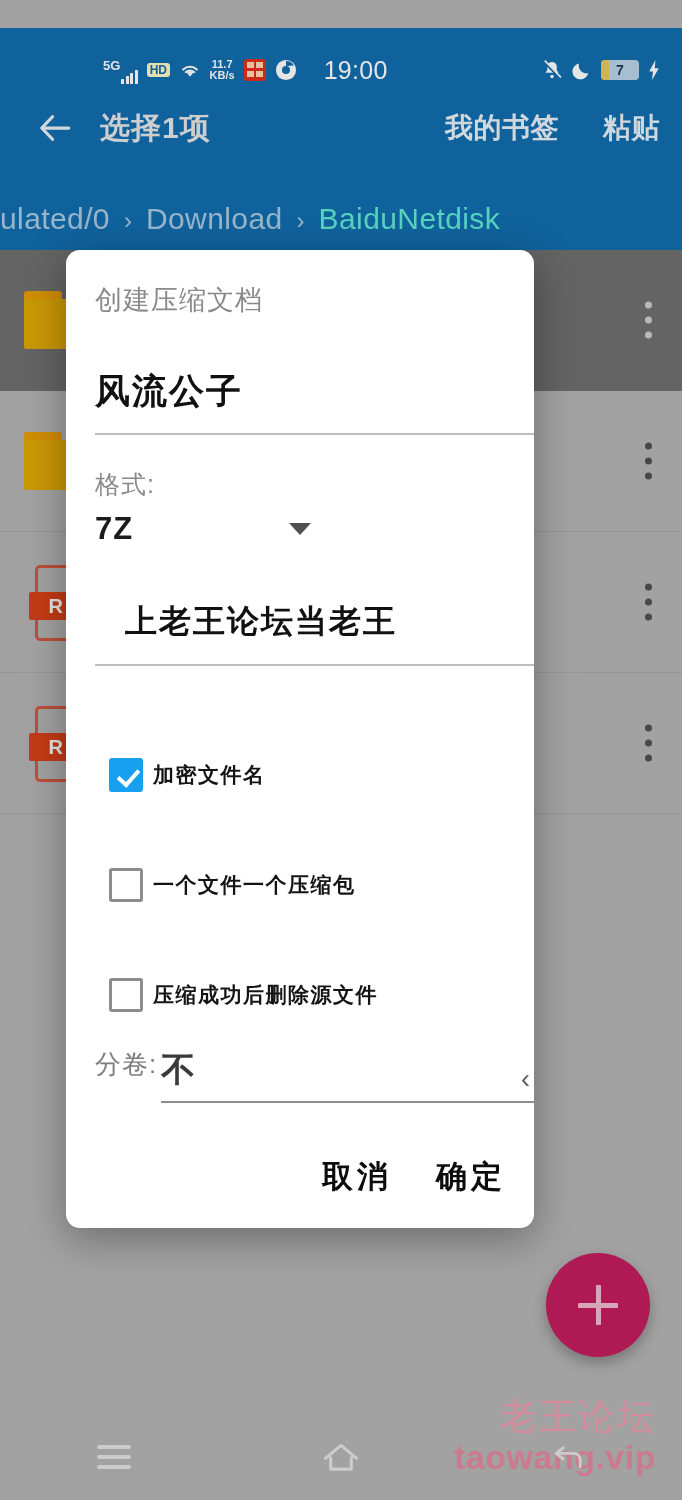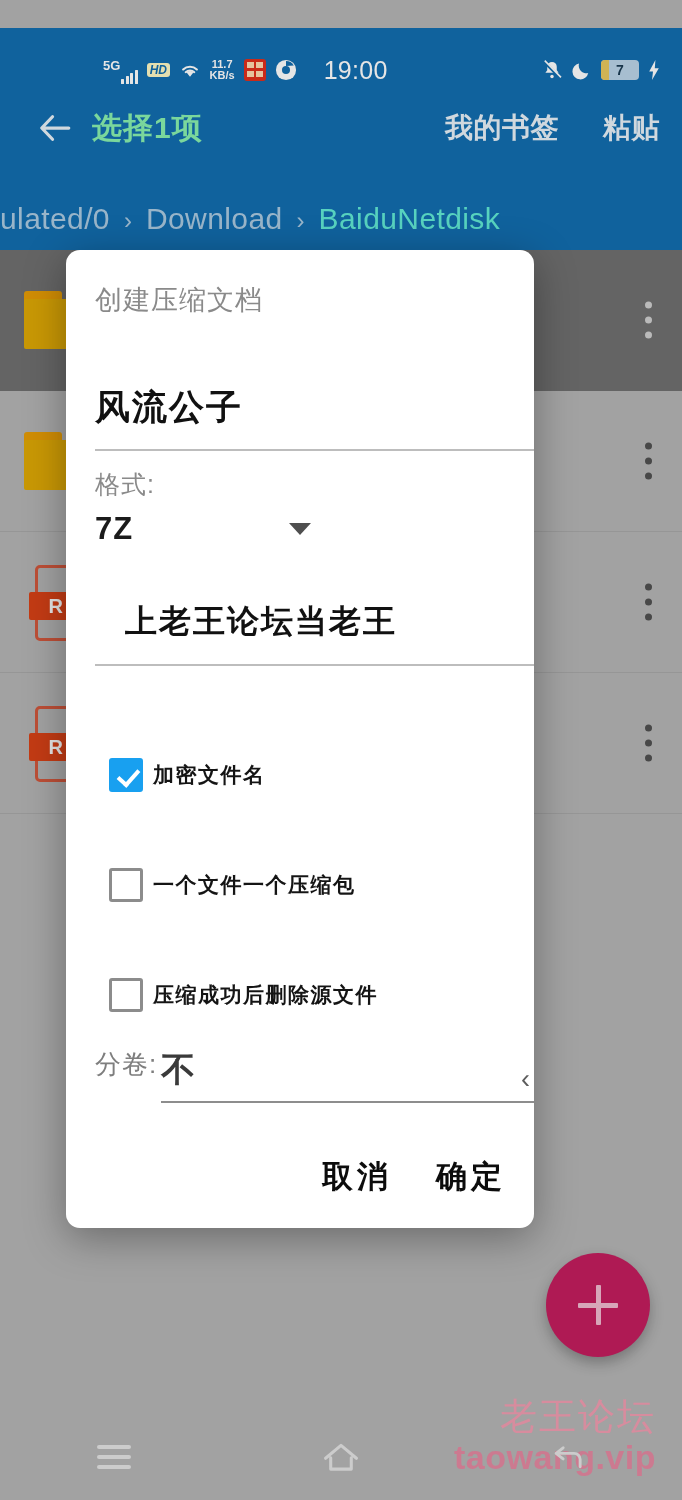--- a/index.html
+++ b/index.html
@@ -63,21 +63,20 @@
   .bars i:nth-child(4) { height: 14px; }
   .hd-badge {
     font-size: 12px;
     font-weight: bold;
     color: #0d6aad;
     background: #fef9c3;
     border-radius: 3px;
     padding: 1px 3px;
     line-height: 1.05;
     letter-spacing: -0.3px;
-    font-style: italic;
   }
   .wifi-ico { width: 22px; height: 18px; }
   .netspeed {
     color: #fff;
     font-size: 11px;
     line-height: 11px;
     text-align: center;
     font-weight: bold;
   }
   .app-ico-red {
@@ -157,24 +156,24 @@
     height: 88px;
     display: flex;
     align-items: center;
   }
   .back-arrow {
     margin-left: 32px;
     width: 46px; height: 46px;
     display: flex; align-items: center; justify-content: center;
   }
   .ab-title {
-    color: #86efac;
+    color: #e5e5e5;
     font-size: 30px;
     font-weight: bold;
-    margin-left: 14px;
+    margin-left: 22px;
     letter-spacing: 1px;
   }
   .ab-actions {
     position: absolute;
     right: 22px;
     display: flex;
     align-items: flex-end;
     gap: 44px;
   }
   .ab-action {
@@ -379,21 +378,21 @@
   }
   .dlg-title {
     position: absolute;
     left: 29px; top: 32px;
     font-size: 27px;
     color: #8a8a8a;
     letter-spacing: 1px;
   }
   .dlg-name-input {
     position: absolute;
-    left: 29px; top: 134px;
+    left: 29px; top: 118px;
     width: 493px;
     font-size: 35px;
     color: #111;
     font-weight: bold;
     letter-spacing: 2px;
     padding-bottom: 18px;
     border-bottom: 2px solid #bdbdbd;
     box-sizing: border-box;
   }
   .dlg-selects {

